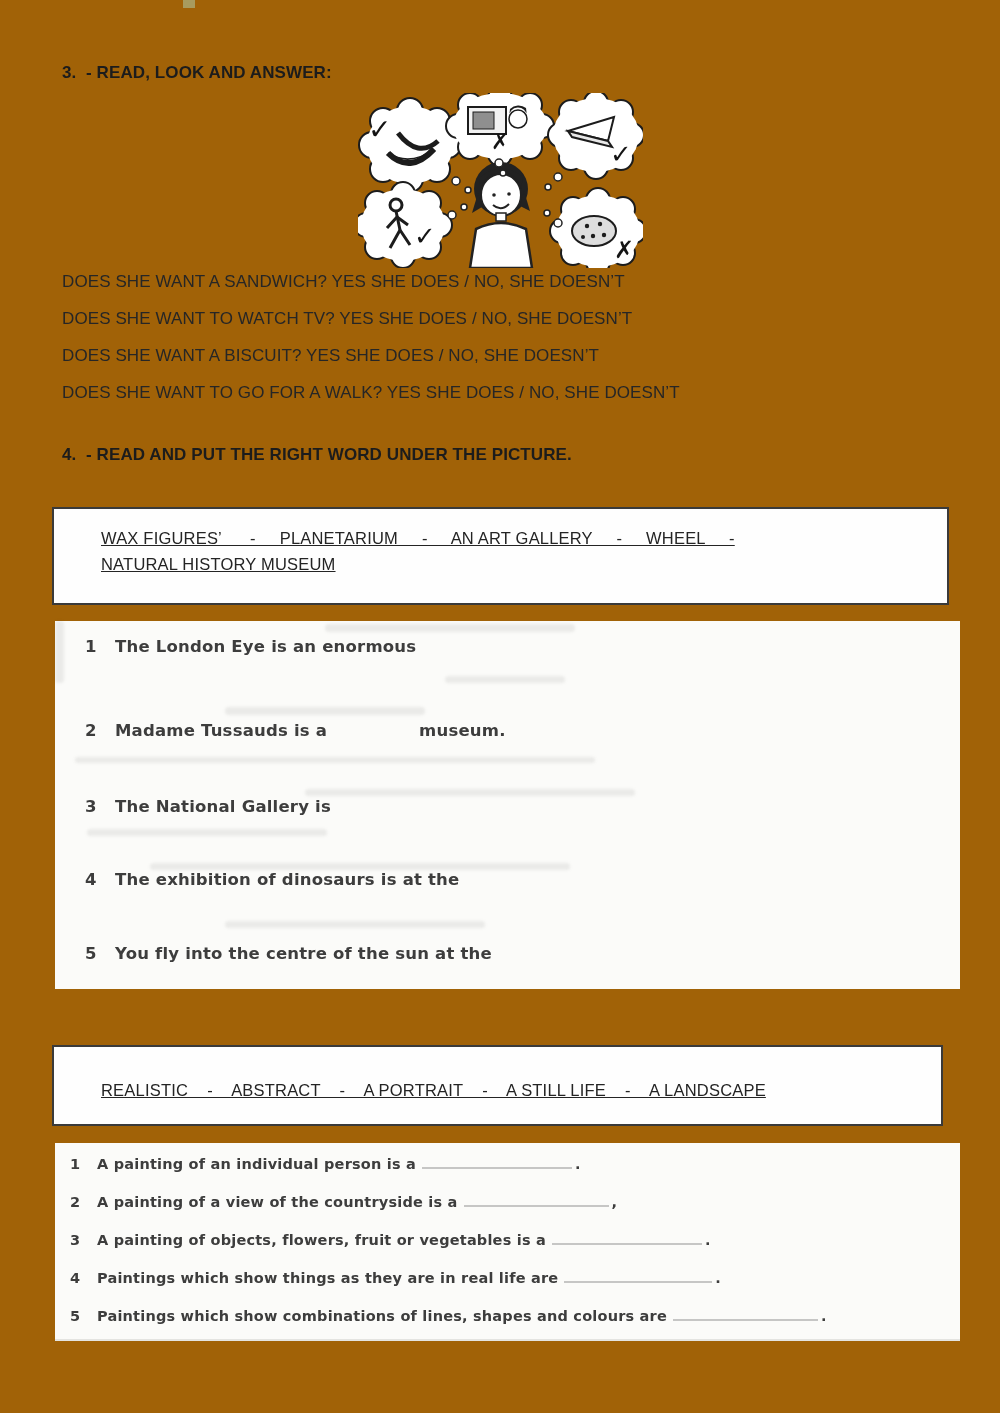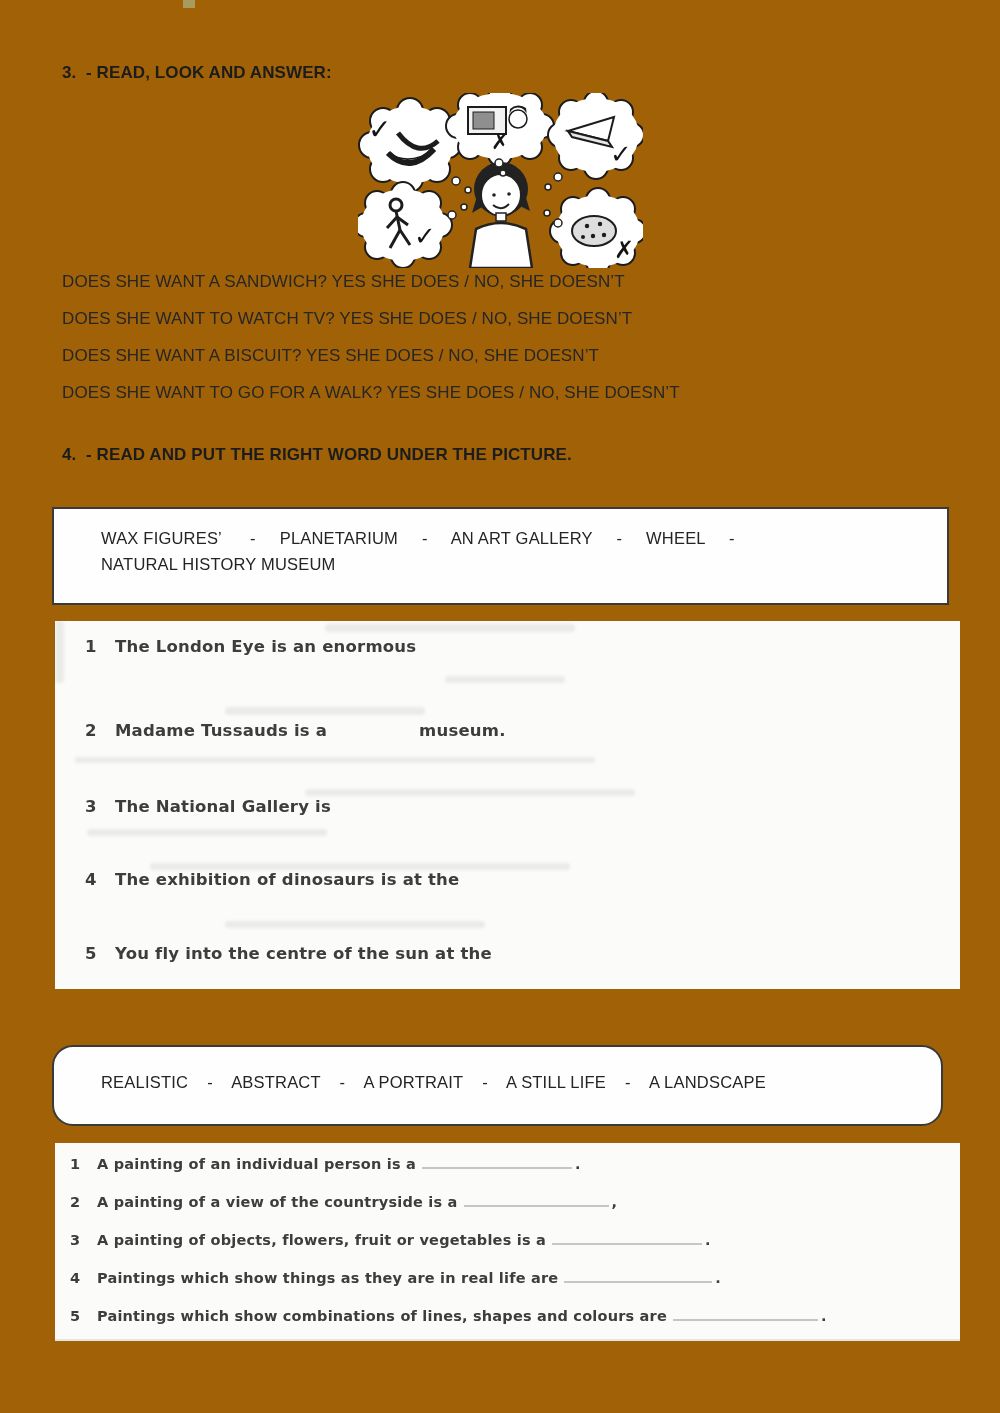--- a/index.html
+++ b/index.html
@@ -13,21 +13,21 @@
   }
   .questions{left:62px;top:272px;}
   .q-line{
     font-size:17px;color:#262626;white-space:pre-wrap;letter-spacing:.1px;
     height:20px;margin-bottom:17px;
   }
   .wordbox{
     border:2px solid #3a3a3a;background:#fefefe;box-sizing:border-box;
   }
   .wordbank-line{
-    font-size:16.5px;color:#242424;white-space:pre-wrap;letter-spacing:.2px;line-height:26px;
+    font-size:16.5px;color:#242424;white-space:pre-wrap;letter-spacing:.2px;line-height:26px;text-decoration:underline;
   }
   .scan{
     background:#fbfbf9;box-sizing:border-box;
   }
   .scan-item{
     position:absolute;display:flex;align-items:baseline;
     font-family:"DejaVu Sans",sans-serif;font-weight:bold;color:#3d3d3d;
     white-space:pre;letter-spacing:.2px;
   }
   .scanA .scan-item{font-size:16.5px;}
@@ -233,21 +233,21 @@
       <span class="num">4</span>
       <span>The exhibition of dinosaurs is at the</span>
     </div>
     <div class="scan-item" style="left:30px;top:323px;">
       <span class="num">5</span>
       <span>You fly into the centre of the sun at the</span>
     </div>
   </div>
 
 
-  <div class="abs wordbox" style="left:52px;top:1045px;width:891px;height:81px;padding:22px 20px 0 47px;border-radius:21px;">
+  <div class="abs wordbox" style="left:52px;top:1045px;width:891px;height:81px;padding:30px 20px 0 47px;">
     <div class="wordbank-line">REALISTIC    -    ABSTRACT    -    A PORTRAIT    -    A STILL LIFE    -    A LANDSCAPE</div>
   </div>
 
   <div class="abs scan scanB" style="left:55px;top:1143px;width:905px;height:196px;">
     <div class="scan-item" style="left:15px;top:12px;">
       <span class="num">1</span>
       <span>A painting of an individual person is a</span>
       <span class="blank" style="width:150px;"></span>
       <span>.</span>
     </div>

